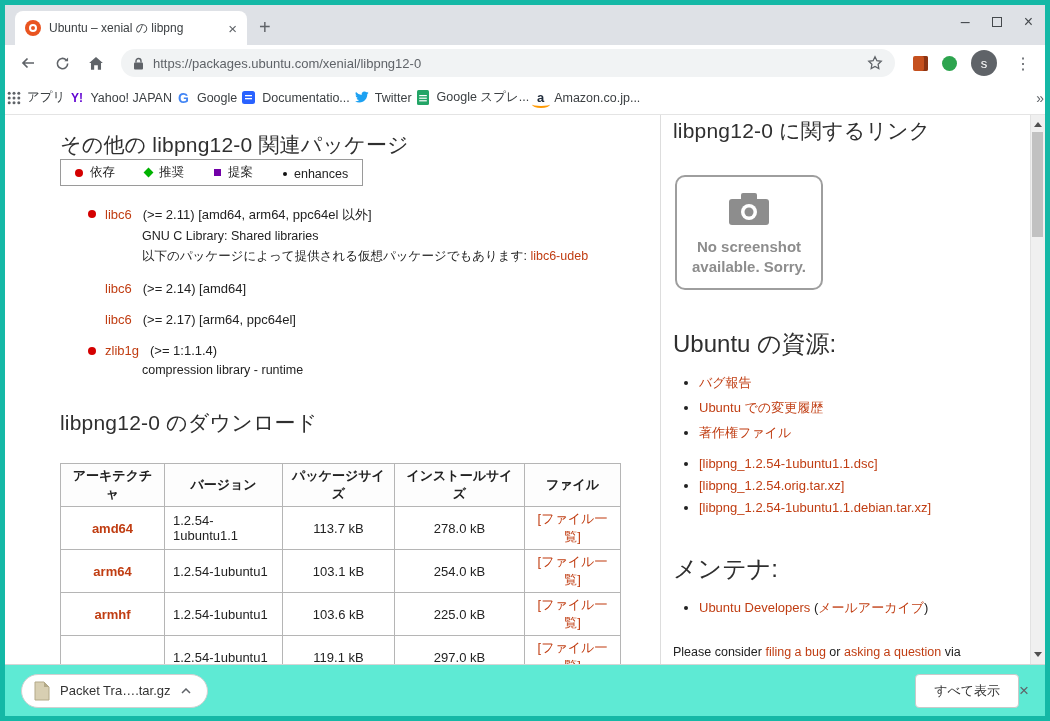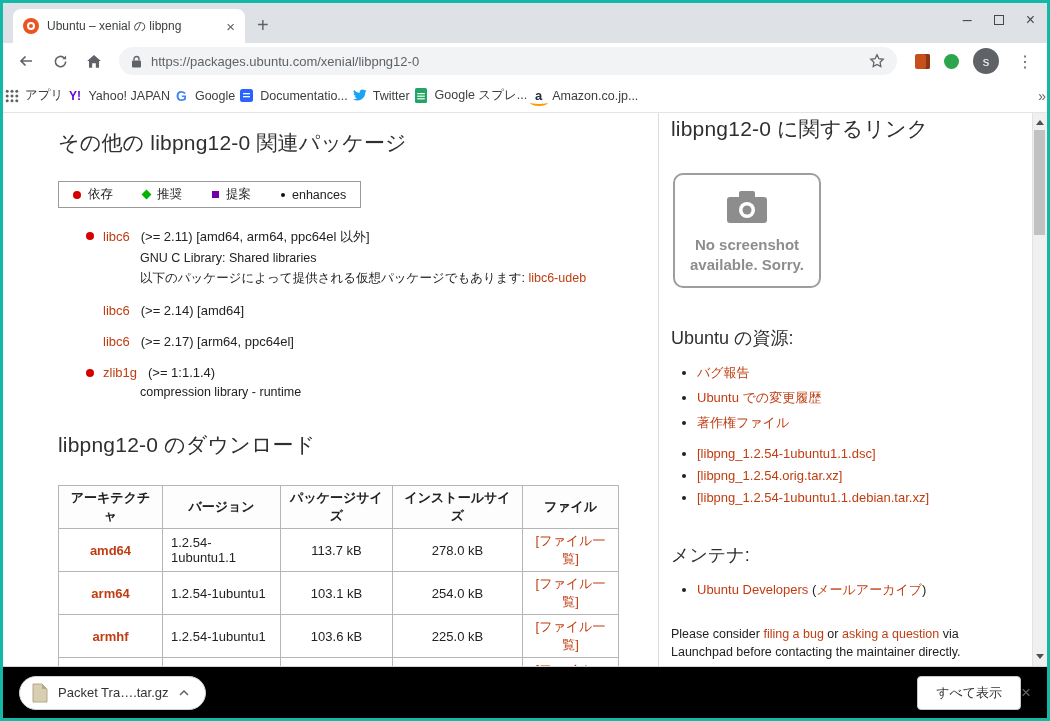--- a/index.html
+++ b/index.html
@@ -1,18 +1,18 @@
 <!DOCTYPE html>
 <html><head>
 <meta charset="utf-8">
 <style>
   * { box-sizing: border-box; margin: 0; padding: 0; }
   html, body { width: 1050px; height: 721px; }
   body { font-family: "Liberation Sans", sans-serif; background: #dee1e6; overflow: hidden; }
-  .window { width: 1050px; height: 721px; display: flex; flex-direction: column; background: #fff; border: 3px solid #14b8a6; }
+  .window { width: 1050px; height: 721px; display: flex; flex-direction: column; background: #fff; border: 5px solid #14b8a6; }
 
   
   .titlebar { height: 40px; background: #dee1e6; display: flex; align-items: flex-end; position: relative; flex: 0 0 auto; }
   .tab { margin-left: 10px; width: 232px; height: 34px; background: #fff; border-radius: 8px 8px 0 0; display: flex; align-items: center; padding: 0 10px; gap: 8px; }
   .favicon { width: 16px; height: 16px; border-radius: 50%; background: #e95420; position: relative; flex: 0 0 auto; }
   .favicon::after { content: ""; position: absolute; inset: 4px; border: 2px solid #fff; border-radius: 50%; }
   .tab-title { font-size: 12px; color: #3c4043; white-space: nowrap; overflow: hidden; flex: 1; }
   .tab-close { color: #5f6368; font-size: 15px; line-height: 1; }
   .newtab-btn { font-size: 20px; color: #5f6368; margin: 0 0 8px 12px; line-height: 1; }
   .win-controls { position: absolute; top: 0; right: 12px; height: 34px; display: flex; align-items: center; gap: 22px; color: #45494d; }
@@ -43,21 +43,21 @@
 
   
   .page { flex: 1; position: relative; background: #fff; overflow: hidden; }
   .viewport { position: absolute; inset: 0 15px 0 0; display: flex; overflow: hidden; }
   .main-col { width: 655px; flex: 0 0 auto; padding: 16px 0 0 55px; }
   .side-col { flex: 1; border-left: 1px solid #ddd; padding: 2px 16px 0 12px; }
   h2.pg { font-size: 21px; font-weight: 500; color: #2f2f2f; letter-spacing: 0.2px; }
   a.lnk { color: #c03d12; text-decoration: none; }
   a.lnk.b { font-weight: 700; text-align: right; }
 
-  .legend { display: inline-flex; align-items: center; gap: 30px; border: 1px solid #9a9a9a; padding: 4px 14px; margin-top: 24px; font-size: 12.5px; color: #222; }
+  .legend { display: inline-flex; align-items: flex-end; gap: 30px; border: 1px solid #9a9a9a; padding: 4px 14px; font-size: 12.5px; color: #222; }
   .legend-item { display: flex; align-items: center; gap: 7px; }
   .sym-dot { width: 8px; height: 8px; border-radius: 50%; background: #d40000; }
   .sym-diamond { width: 7px; height: 7px; background: #00b200; transform: rotate(45deg); }
   .sym-square { width: 7px; height: 7px; background: #7200a8; }
   .sym-enh { width: 4px; height: 4px; border-radius: 50%; background: #111; }
 
   .deps { margin-top: 20px; font-size: 13px; color: #222; }
   .dep-item { position: relative; padding-left: 45px; margin-bottom: 16px; }
   .dep-bullet { position: absolute; left: 28px; top: 4px; width: 8px; height: 8px; border-radius: 50%; background: #d40000; }
   .dep-line { display: flex; gap: 11px; align-items: baseline; }
@@ -68,36 +68,36 @@
   .dl th, .dl td { border: 1px solid #b5b5b5; padding: 3px 8px; height: 24px; }
   .dl th { font-weight: 700; text-align: center; background: #fdfdfd; }
   .dl td.arch { text-align: center; }
   .dl td.size { text-align: center; }
   .dl td.file { text-align: center; }
   .w1 { width: 104px; } .w2 { width: 118px; } .w3 { width: 112px; } .w4 { width: 130px; } .w5 { width: 96px; }
 
   
   .shot-box { width: 148px; border: 2px solid #9e9e9e; border-radius: 10px; margin: 30px 0 0 2px; padding: 14px 8px 12px; text-align: center; }
   .shot-text { font-weight: 700; color: #8d8d8d; font-size: 15px; line-height: 1.3; margin-top: 6px; }
-  h3.side { font-size: 18px; font-weight: 500; color: #2f2f2f; margin-top: 38px; }
+  h3.side { font-size: 24px; font-weight: 500; color: #2f2f2f; margin-top: 38px; }
   ul.side-list { margin: 14px 0 0 26px; font-size: 13px; }
   ul.side-list li { margin-bottom: 7px; color: #222; }
   .side-para { margin-top: 24px; font-size: 13px; color: #222; }
   .maint-para { margin-top: 26px; font-size: 12.5px; color: #222; line-height: 1.45; width: 315px; }
 
   
   .scrollbar { position: absolute; top: 0; right: 0; bottom: 0; width: 15px; background: #f0f0f0; border-left: 1px solid #e2e2e2; }
   .sb-arrow { position: absolute; left: 0; width: 14px; height: 15px; display: flex; align-items: center; justify-content: center; }
   .sb-up { top: 2px; } .sb-down { bottom: 2px; }
   .tri-up { width: 0; height: 0; border-left: 4px solid transparent; border-right: 4px solid transparent; border-bottom: 5px solid #505050; }
   .tri-down { width: 0; height: 0; border-left: 4px solid transparent; border-right: 4px solid transparent; border-top: 5px solid #505050; }
   .sb-thumb { position: absolute; left: 1px; right: 2px; top: 17px; height: 105px; background: #c1c1c1; }
 
   
-  .shelf { height: 52px; flex: 0 0 auto; background: #000000; border-top: 1px solid #d5d5d5; display: flex; align-items: center; padding: 0 16px; }
+  .shelf { height: 52px; flex: 0 0 auto; background: #5eead4; border-top: 1px solid #d5d5d5; display: flex; align-items: center; padding: 0 16px; }
   .dl-chip { display: flex; align-items: center; gap: 10px; border: 1px solid #d0d0d0; border-radius: 17px; height: 34px; padding: 0 16px 0 12px; background: #fff; }
   .dl-name { font-size: 13px; color: #333; }
   .shelf-right { margin-left: auto; display: flex; align-items: center; }
   .show-all { border: 1px solid #c9c9c9; border-radius: 4px; padding: 7px 18px; font-size: 13px; color: #333; background: #fff; }
   .shelf-close { color: #5f6368; font-size: 17px; line-height: 1; }
 </style>
 </head>
 <body>
 
 <div class="window">

